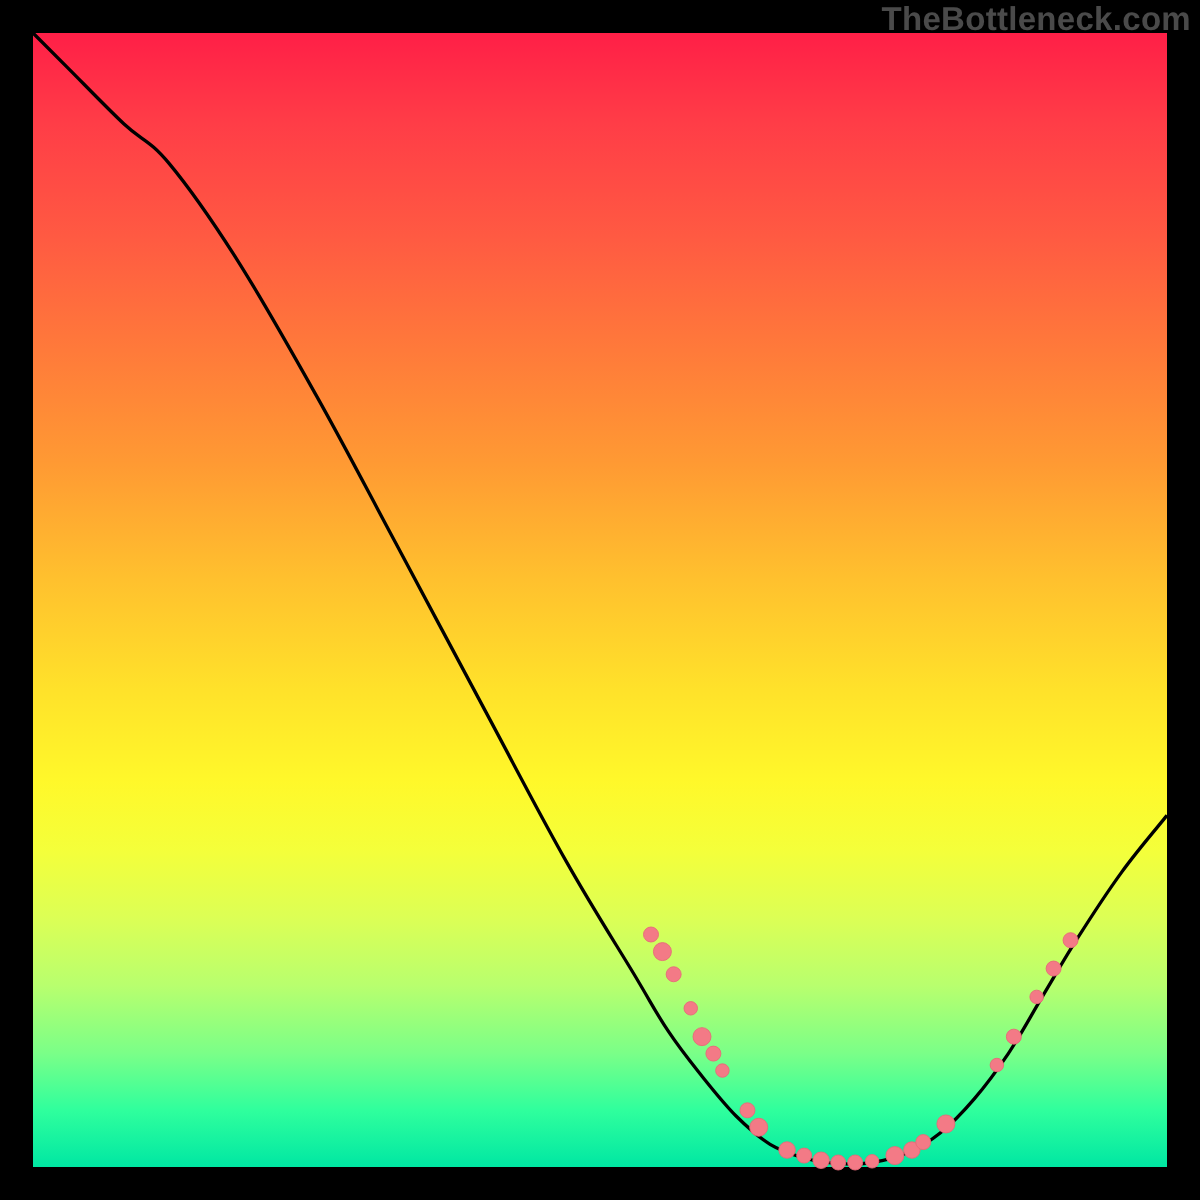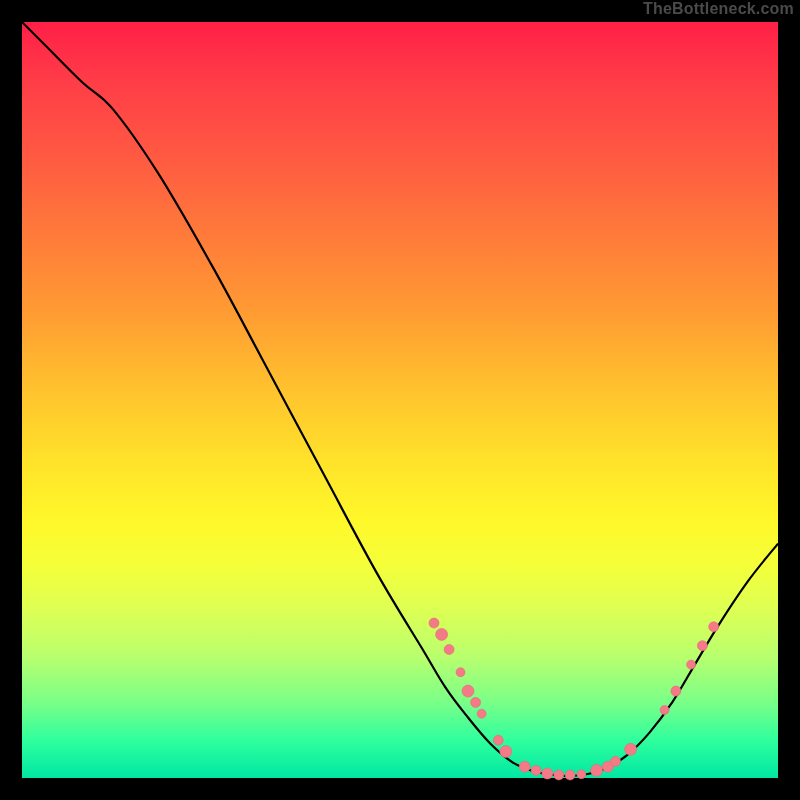--- a/index.html
+++ b/index.html
@@ -41,21 +41,21 @@
       #7aff88 90%,
       #2fff9d 95%,
       #00e7a3 100%
     );
   }
   .watermark {
     position: absolute;
     top: 0px;
     right: 6px;
     color: #4a4a4a;
-    font-size: 16px;
+    font-size: 22px;
     font-weight: 600;
     letter-spacing: 0.2px;
     user-select: none;
   }
   svg.curve {
     position: absolute;
     left: 22px;
     top: 22px;
     width: 756px;
     height: 756px;

